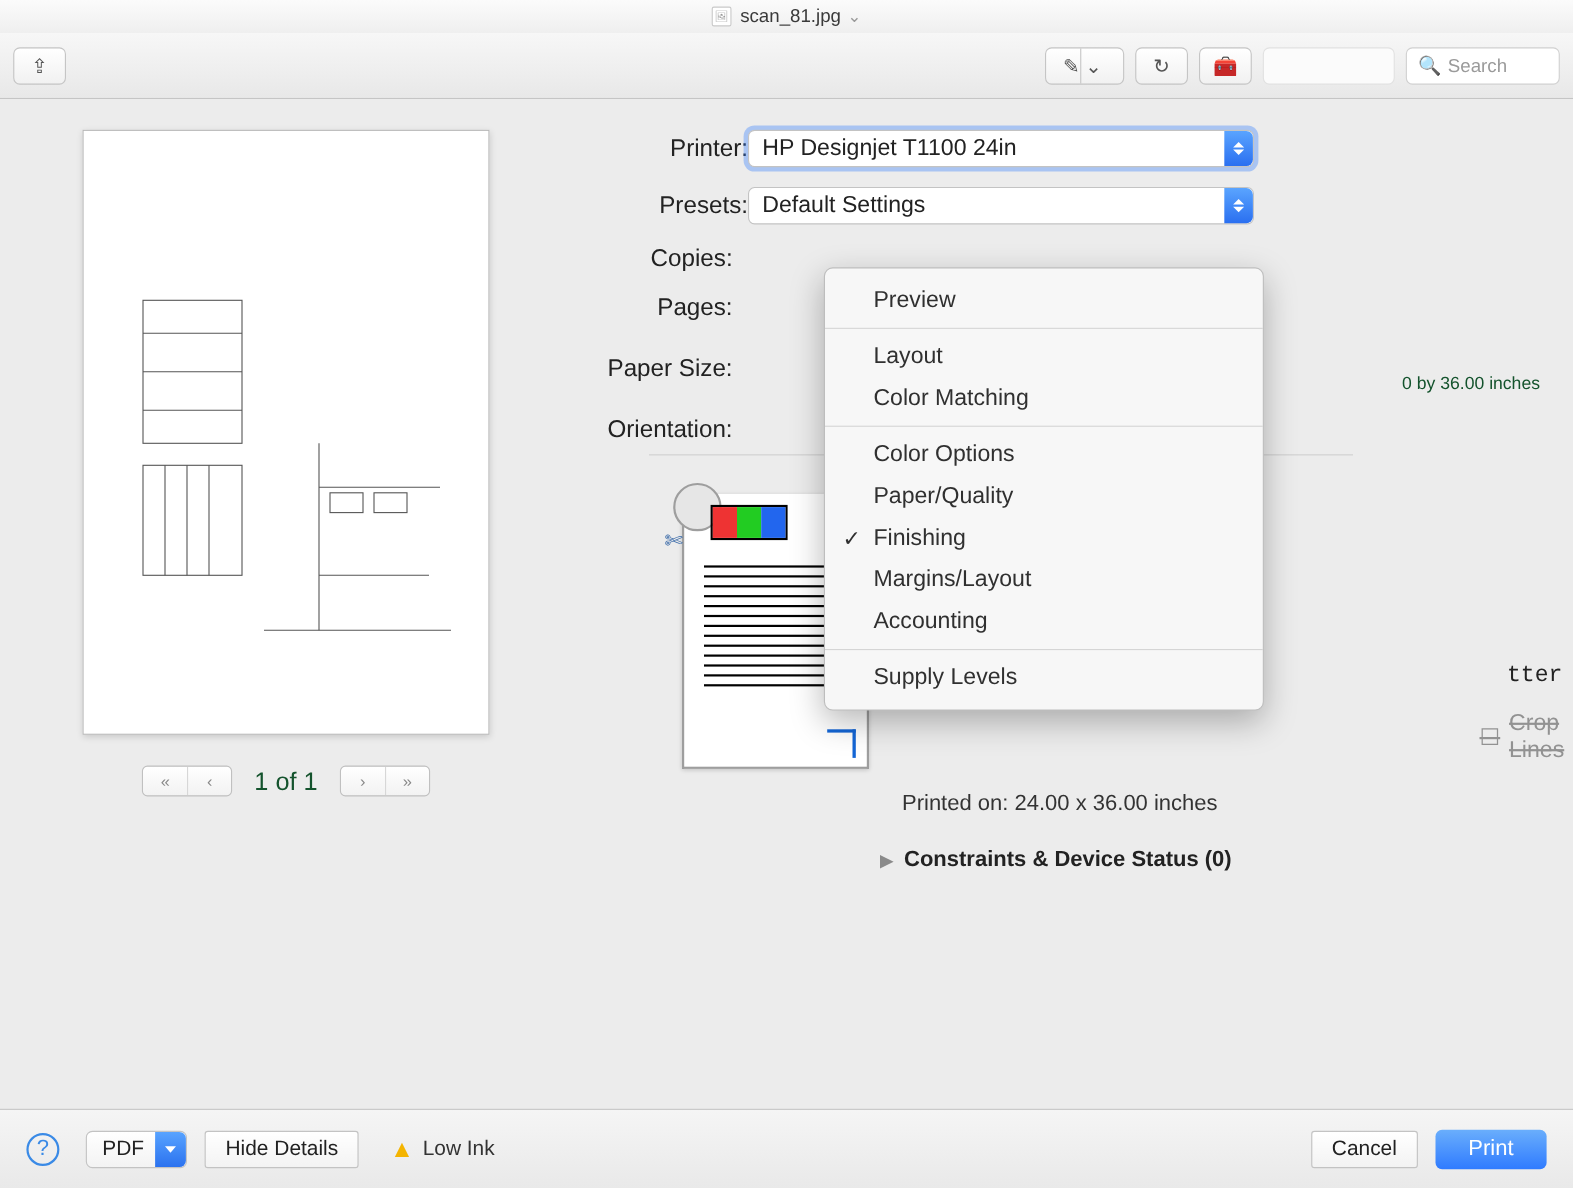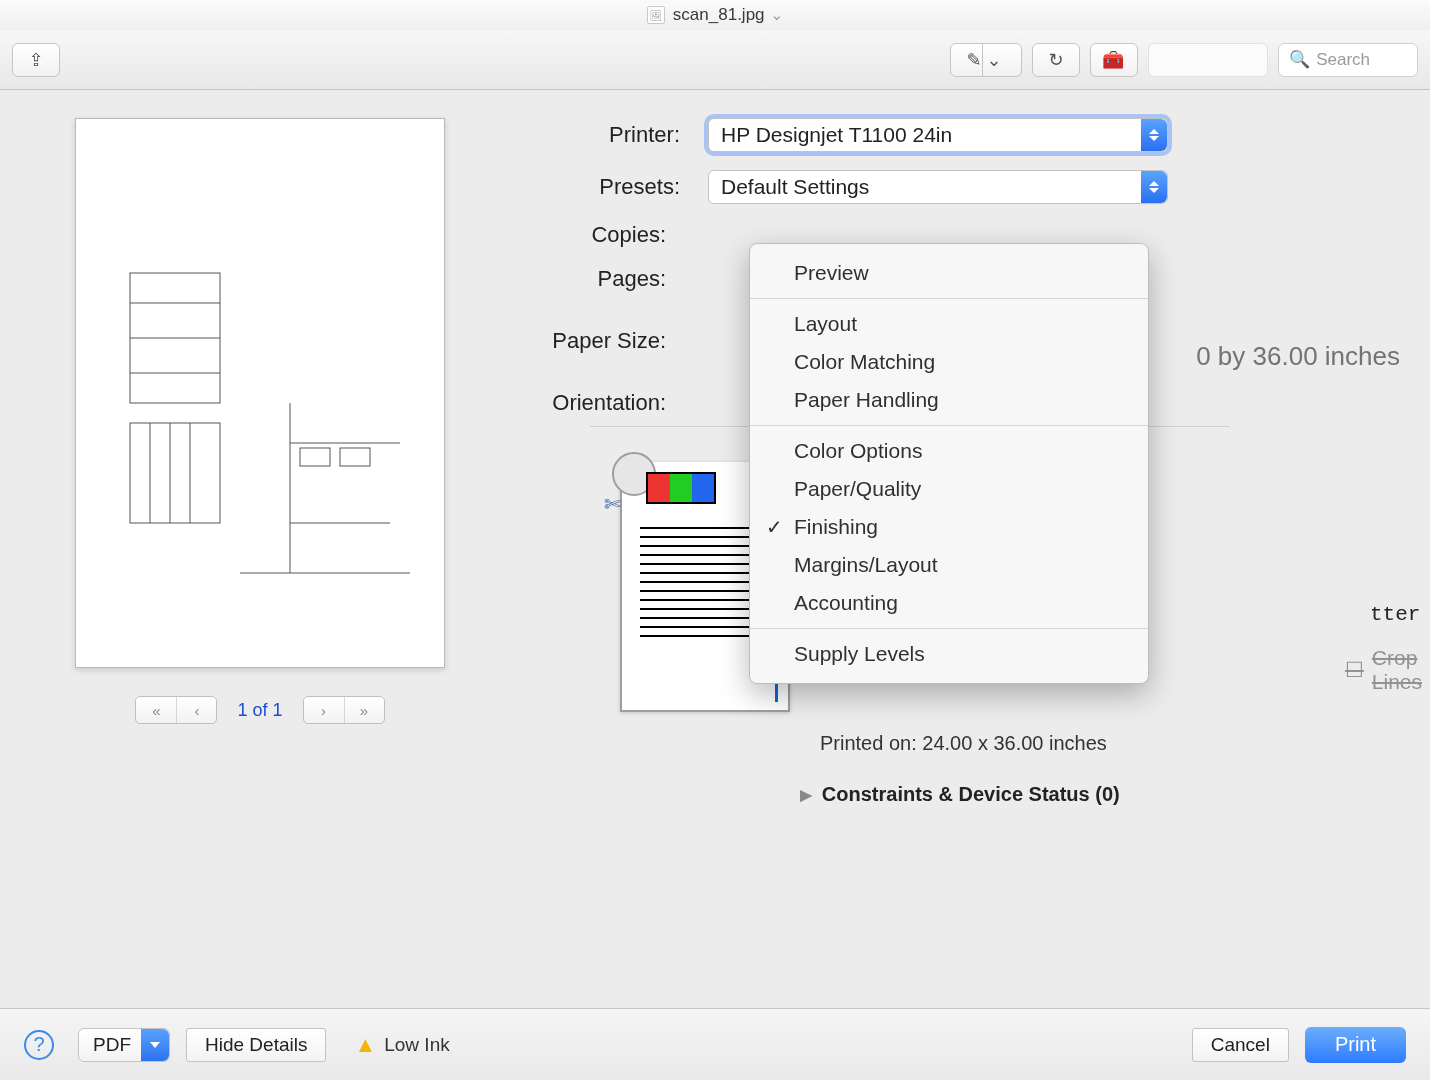--- a/index.html
+++ b/index.html
@@ -32,32 +32,32 @@
   
   .dialog{height:calc(1080px - 30px - var(--toolbar-h));background:var(--bg);position:relative;display:flex;flex-direction:column;}
   .dialog-main{flex:1;display:flex;padding:28px 30px 0 30px;}
   .leftcol{width:460px;display:flex;flex-direction:column;align-items:center;}
   .preview{width:370px;height:550px;background:#fff;border:1px solid #b8b8b8;box-shadow:0 2px 6px rgba(0,0,0,.15);display:flex;align-items:center;justify-content:center;overflow:hidden;}
   .preview svg{width:340px;height:500px;}
   .pager{margin-top:28px;display:flex;align-items:center;gap:20px;}
   .pager .seg{display:flex;border:1px solid #c0c0c0;border-radius:5px;overflow:hidden;background:linear-gradient(#fff,#f2f2f2);}
   .pager .seg button{width:40px;height:26px;border:0;background:transparent;color:#888;font-size:15px;}
   .pager .seg button+button{border-left:1px solid #d7d7d7;}
-  .pager .idx{font-size:18px;color:#1d4ed8;}
+  .pager .idx{font-size:23px;color:#14532d;}
   .rightcol{flex:1;position:relative;padding-left:30px;}
   .formrow{display:flex;align-items:center;margin-bottom:18px;}
   .formrow label{width:160px;text-align:right;font-size:22px;color:#222;}
-  .select{flex:1;max-width:460px;height:34px;border:1px solid #c3c3c3;border-radius:6px;background:#fff;display:flex;align-items:center;padding:0 34px 0 12px;font-size:21px;position:relative;margin-left:28px;}
+  .select{flex:1;max-width:460px;height:34px;border:1px solid #c3c3c3;border-radius:6px;background:#fff;display:flex;align-items:center;padding:0 34px 0 12px;font-size:21px;position:relative;}
   .select.focused{box-shadow:0 0 0 4px rgba(47,123,255,.35);}
   .select .stepper{position:absolute;right:0;top:0;width:26px;height:100%;border-left:0;border-radius:0 6px 6px 0;background:linear-gradient(#5aa4ff,#2a6ff0);display:flex;flex-direction:column;align-items:center;justify-content:center;color:#fff;font-size:10px;}
   .select .stepper:before{content:"";width:0;height:0;border-left:5px solid transparent;border-right:5px solid transparent;border-bottom:5px solid #fff;margin-bottom:2px;}
   .select .stepper:after{content:"";width:0;height:0;border-left:5px solid transparent;border-right:5px solid transparent;border-top:5px solid #fff;}
   .smallrow{display:flex;align-items:center;margin-bottom:18px;}
   .smallrow label{width:160px;text-align:right;font-size:22px;padding-right:14px;}
-  .paperinfo{font-size:26px;color:#737373;margin-top:31px;}
+  .paperinfo{font-size:16px;color:#14532d;margin-top:31px;}
   .divider{height:1px;background:#d0d0d0;margin:10px 0 20px 70px;width:640px;}
   
   .finishing-preview{width:170px;height:250px;margin-left:100px;margin-top:15px;border:2px solid #9e9e9e;border-top:0;background:#fff;position:relative;box-shadow:0 1px 4px rgba(0,0,0,.18);}
   .finishing-preview:before{content:"";position:absolute;top:-10px;left:-10px;width:40px;height:40px;border:2px solid #9e9e9e;border-radius:50%;background:#e6e6e6;}
   .finishing-preview .scissors{position:absolute;top:30px;left:-18px;font-size:20px;color:#3a6aa8;}
   .finishing-preview .swatch{position:absolute;top:10px;left:24px;display:flex;border:2px solid #000;}
   .finishing-preview .swatch span{width:22px;height:28px;display:block;}
   .finishing-preview .lines{position:absolute;top:65px;left:18px;right:18px;}
   .finishing-preview .lines div{height:2px;background:#000;margin-bottom:7px;}
   .finishing-preview .logo{position:absolute;bottom:8px;right:10px;width:26px;height:26px;border:3px solid #1466d6;border-left:0;border-bottom:0;}
@@ -227,21 +227,20 @@
       <div class="disclosure">
         <span class="tri">▶</span>
         <span>Constraints &amp; Device Status (0)</span>
       </div>
 
       <div class="popover">
         <div class="item">Preview</div>
         <div class="sep"></div>
         <div class="item">Layout</div>
         <div class="item">Color Matching</div>
-        <div class="item">Paper Handling</div>
         <div class="sep"></div>
         <div class="item">Color Options</div>
         <div class="item">Paper/Quality</div>
         <div class="item checked">Finishing</div>
         <div class="item">Margins/Layout</div>
         <div class="item">Accounting</div>
         <div class="sep"></div>
         <div class="item">Supply Levels</div>
       </div>
     </div>

